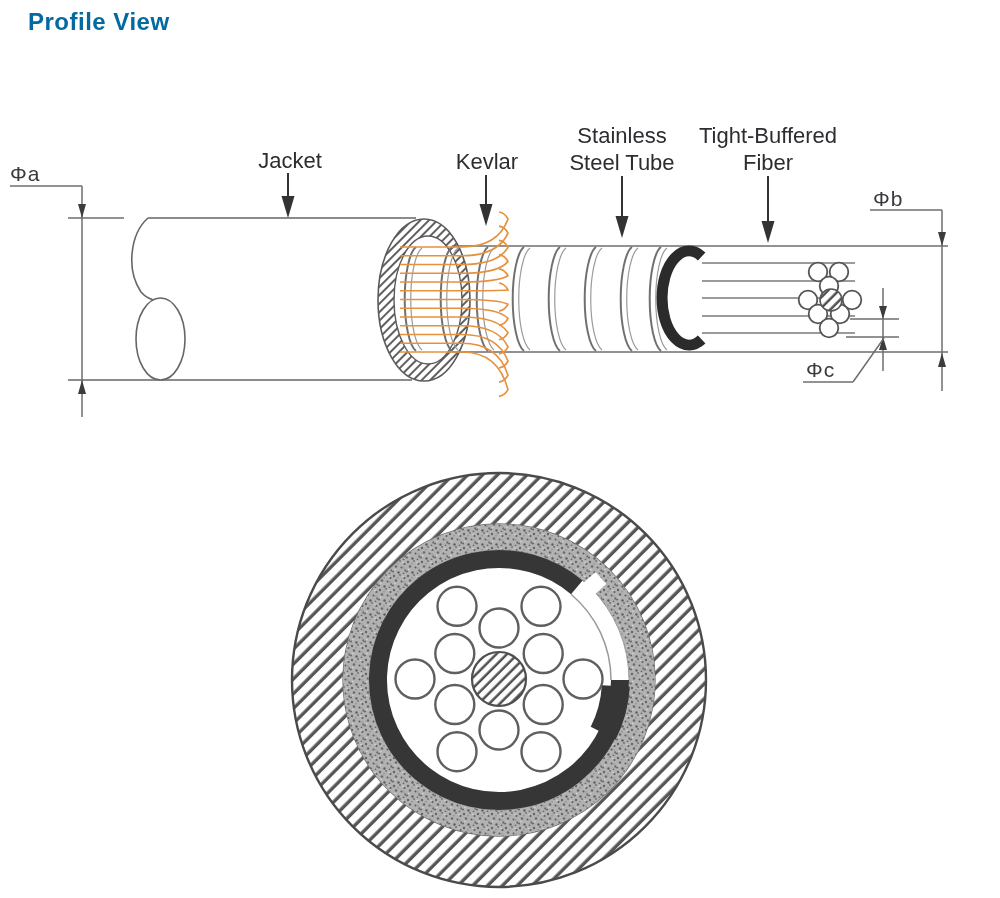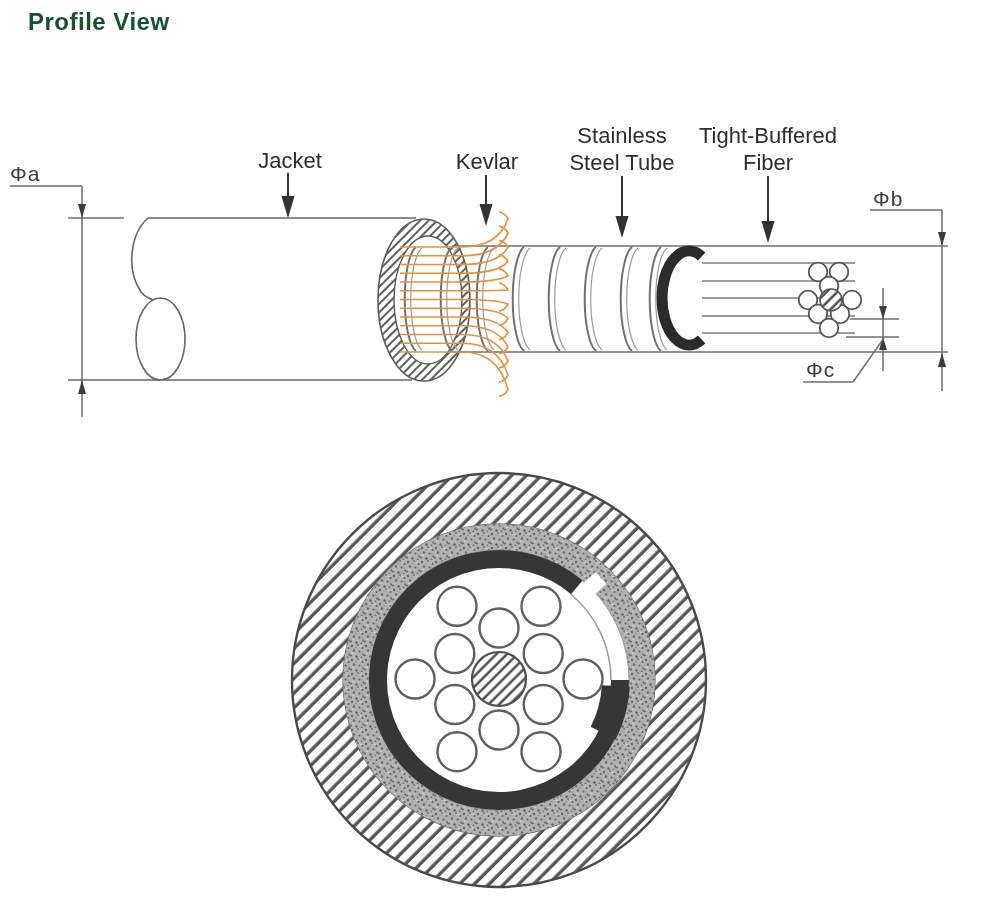--- a/index.html
+++ b/index.html
@@ -13,21 +13,21 @@
   .dim{font-size:21px;fill:#3a3a3e;letter-spacing:1px;}
   .thin{stroke:#6e6e6e;stroke-width:1.5;fill:none;}
   .outline{stroke:#666;stroke-width:1.6;fill:none;}
   .arrowhead{fill:#333;}
   .dimhead{fill:#3c3c3c;}
 </style>
 </head>
 <body>
 
 <div class="stage">
-  <div class="title" style="color: #14532d;">Profile View</div>
+  <div class="title" style="color: #0369a1;">Profile View</div>
 
   <svg width="1000" height="898" viewBox="0 0 1000 898">
     <defs>
 
       <pattern id="hatchA" width="6" height="6" patternUnits="userSpaceOnUse" patternTransform="rotate(45)">
         <rect width="6" height="6" fill="#ffffff"></rect>
         <line x1="3" y1="0" x2="3" y2="6" stroke="#5f5f5f" stroke-width="2"></line>
       </pattern>
 
       <pattern id="hatchBig" width="10.5" height="10.5" patternUnits="userSpaceOnUse" patternTransform="rotate(45)">

